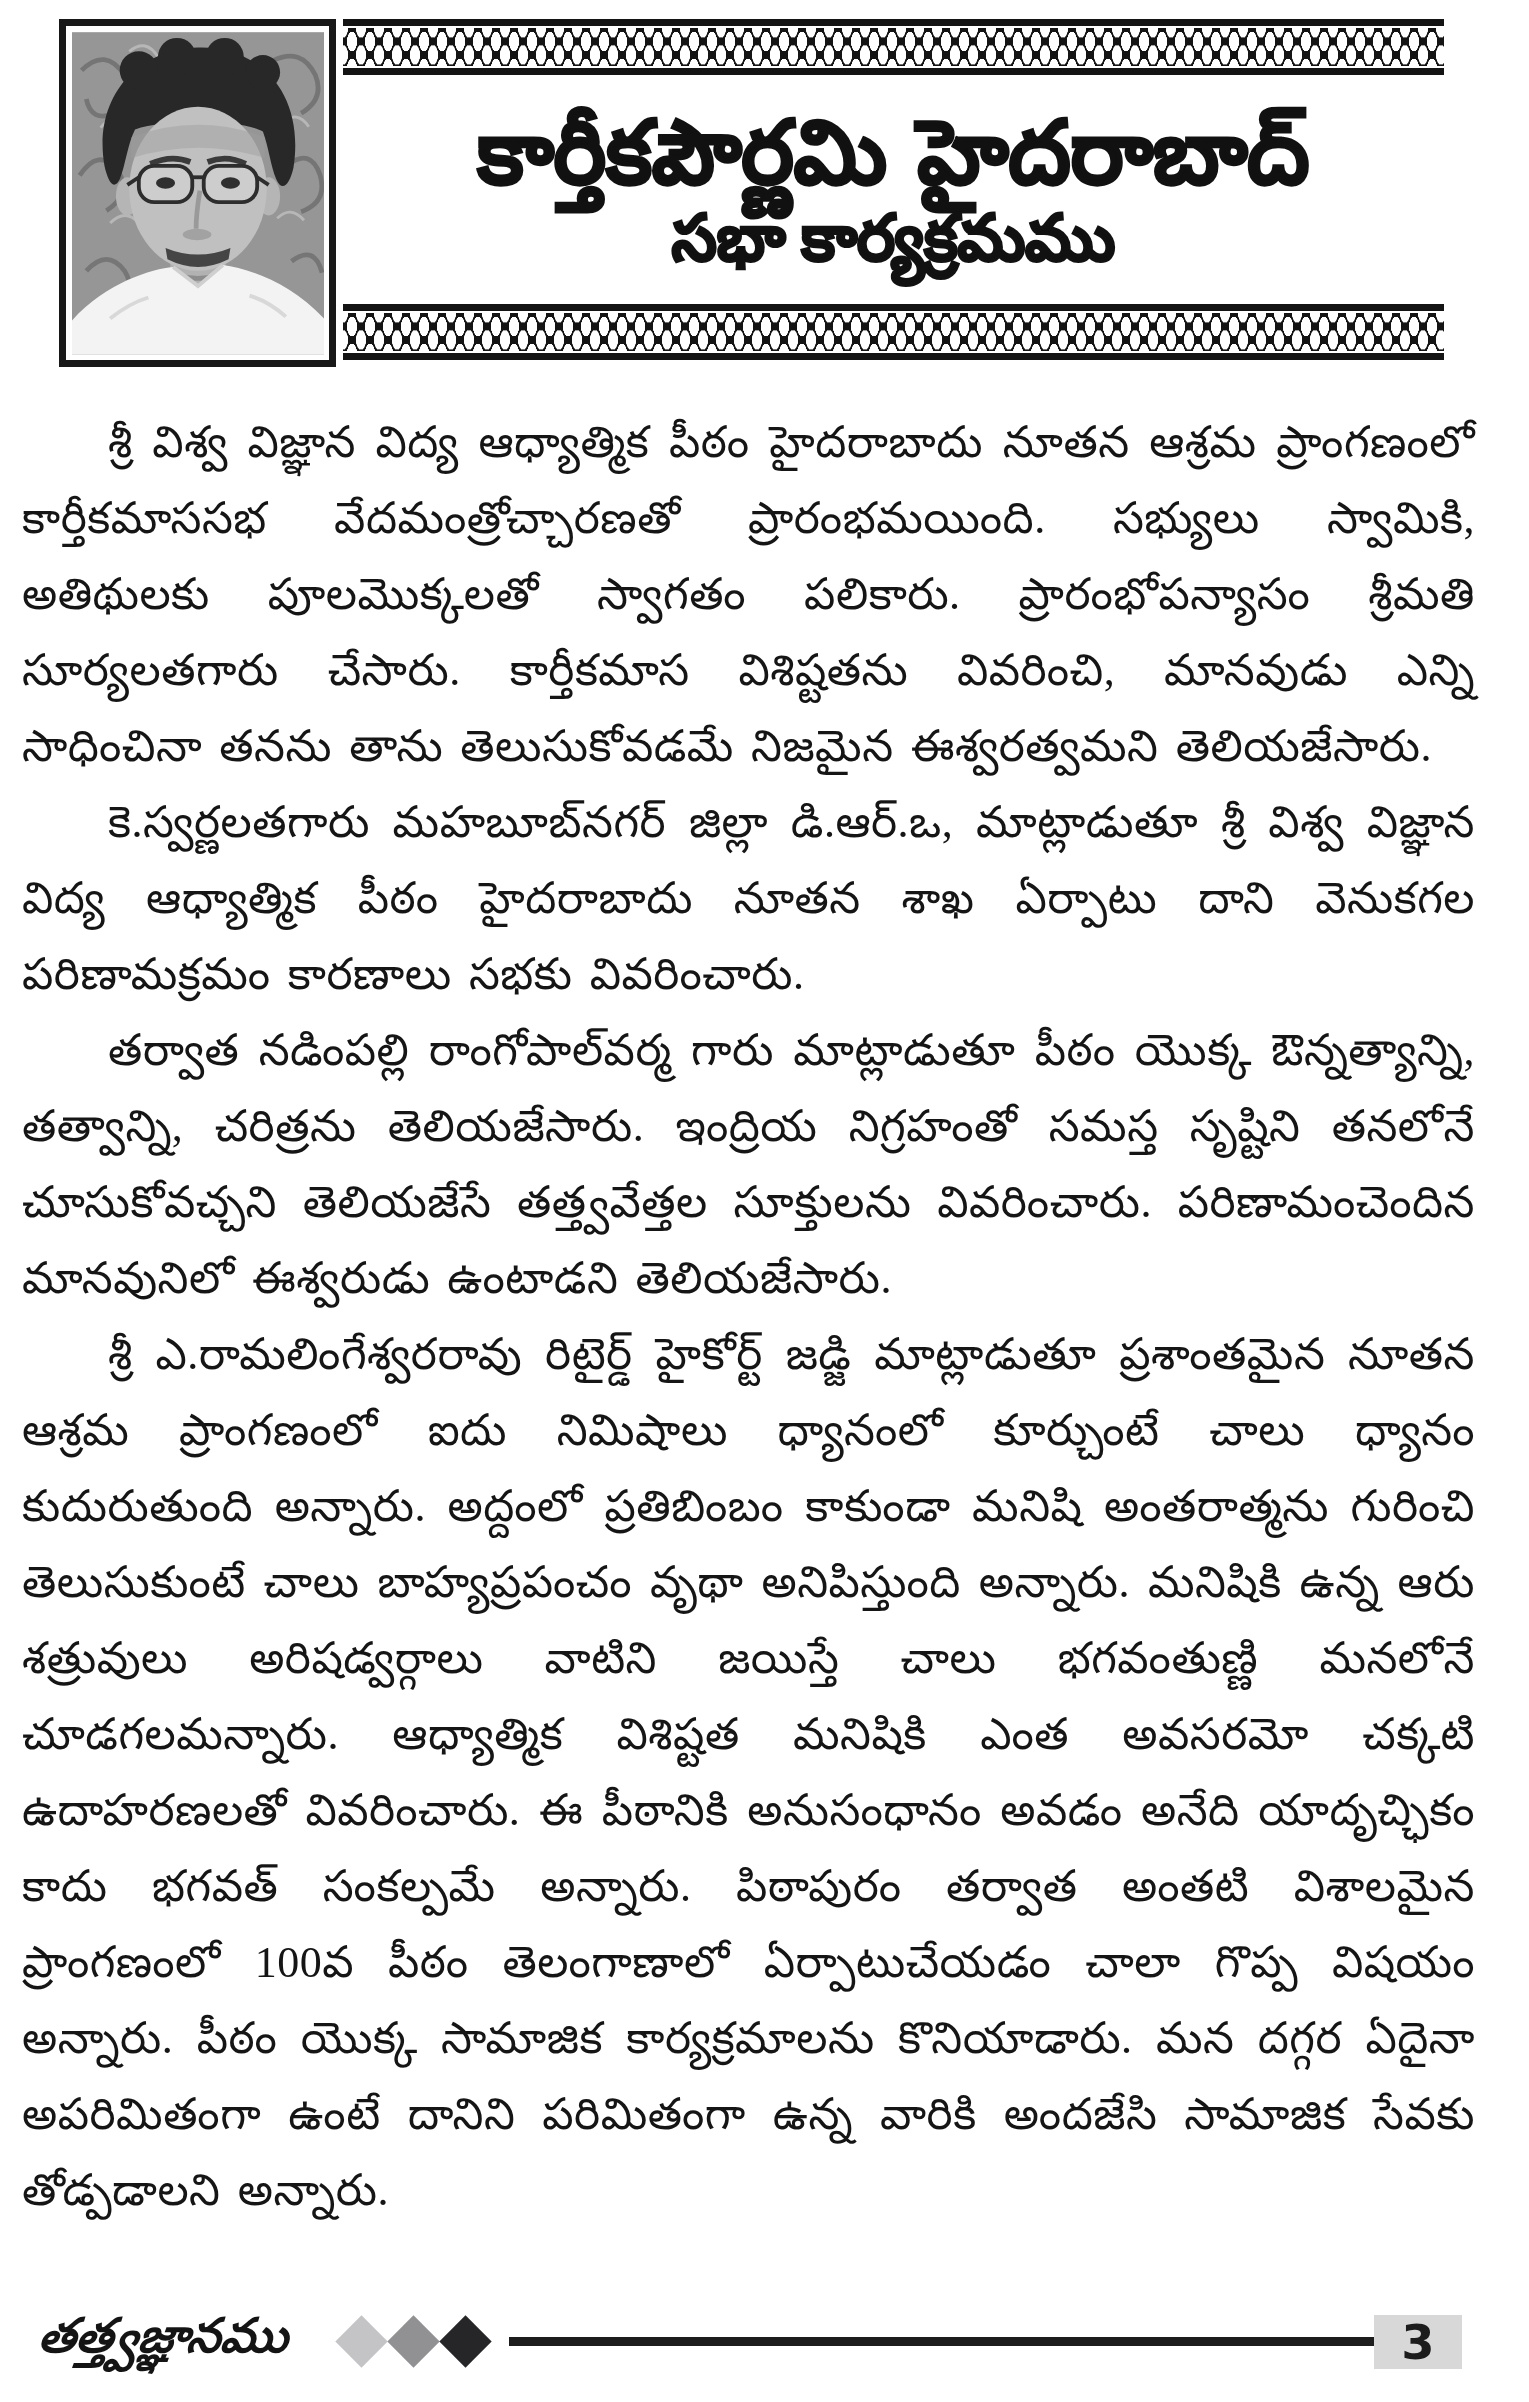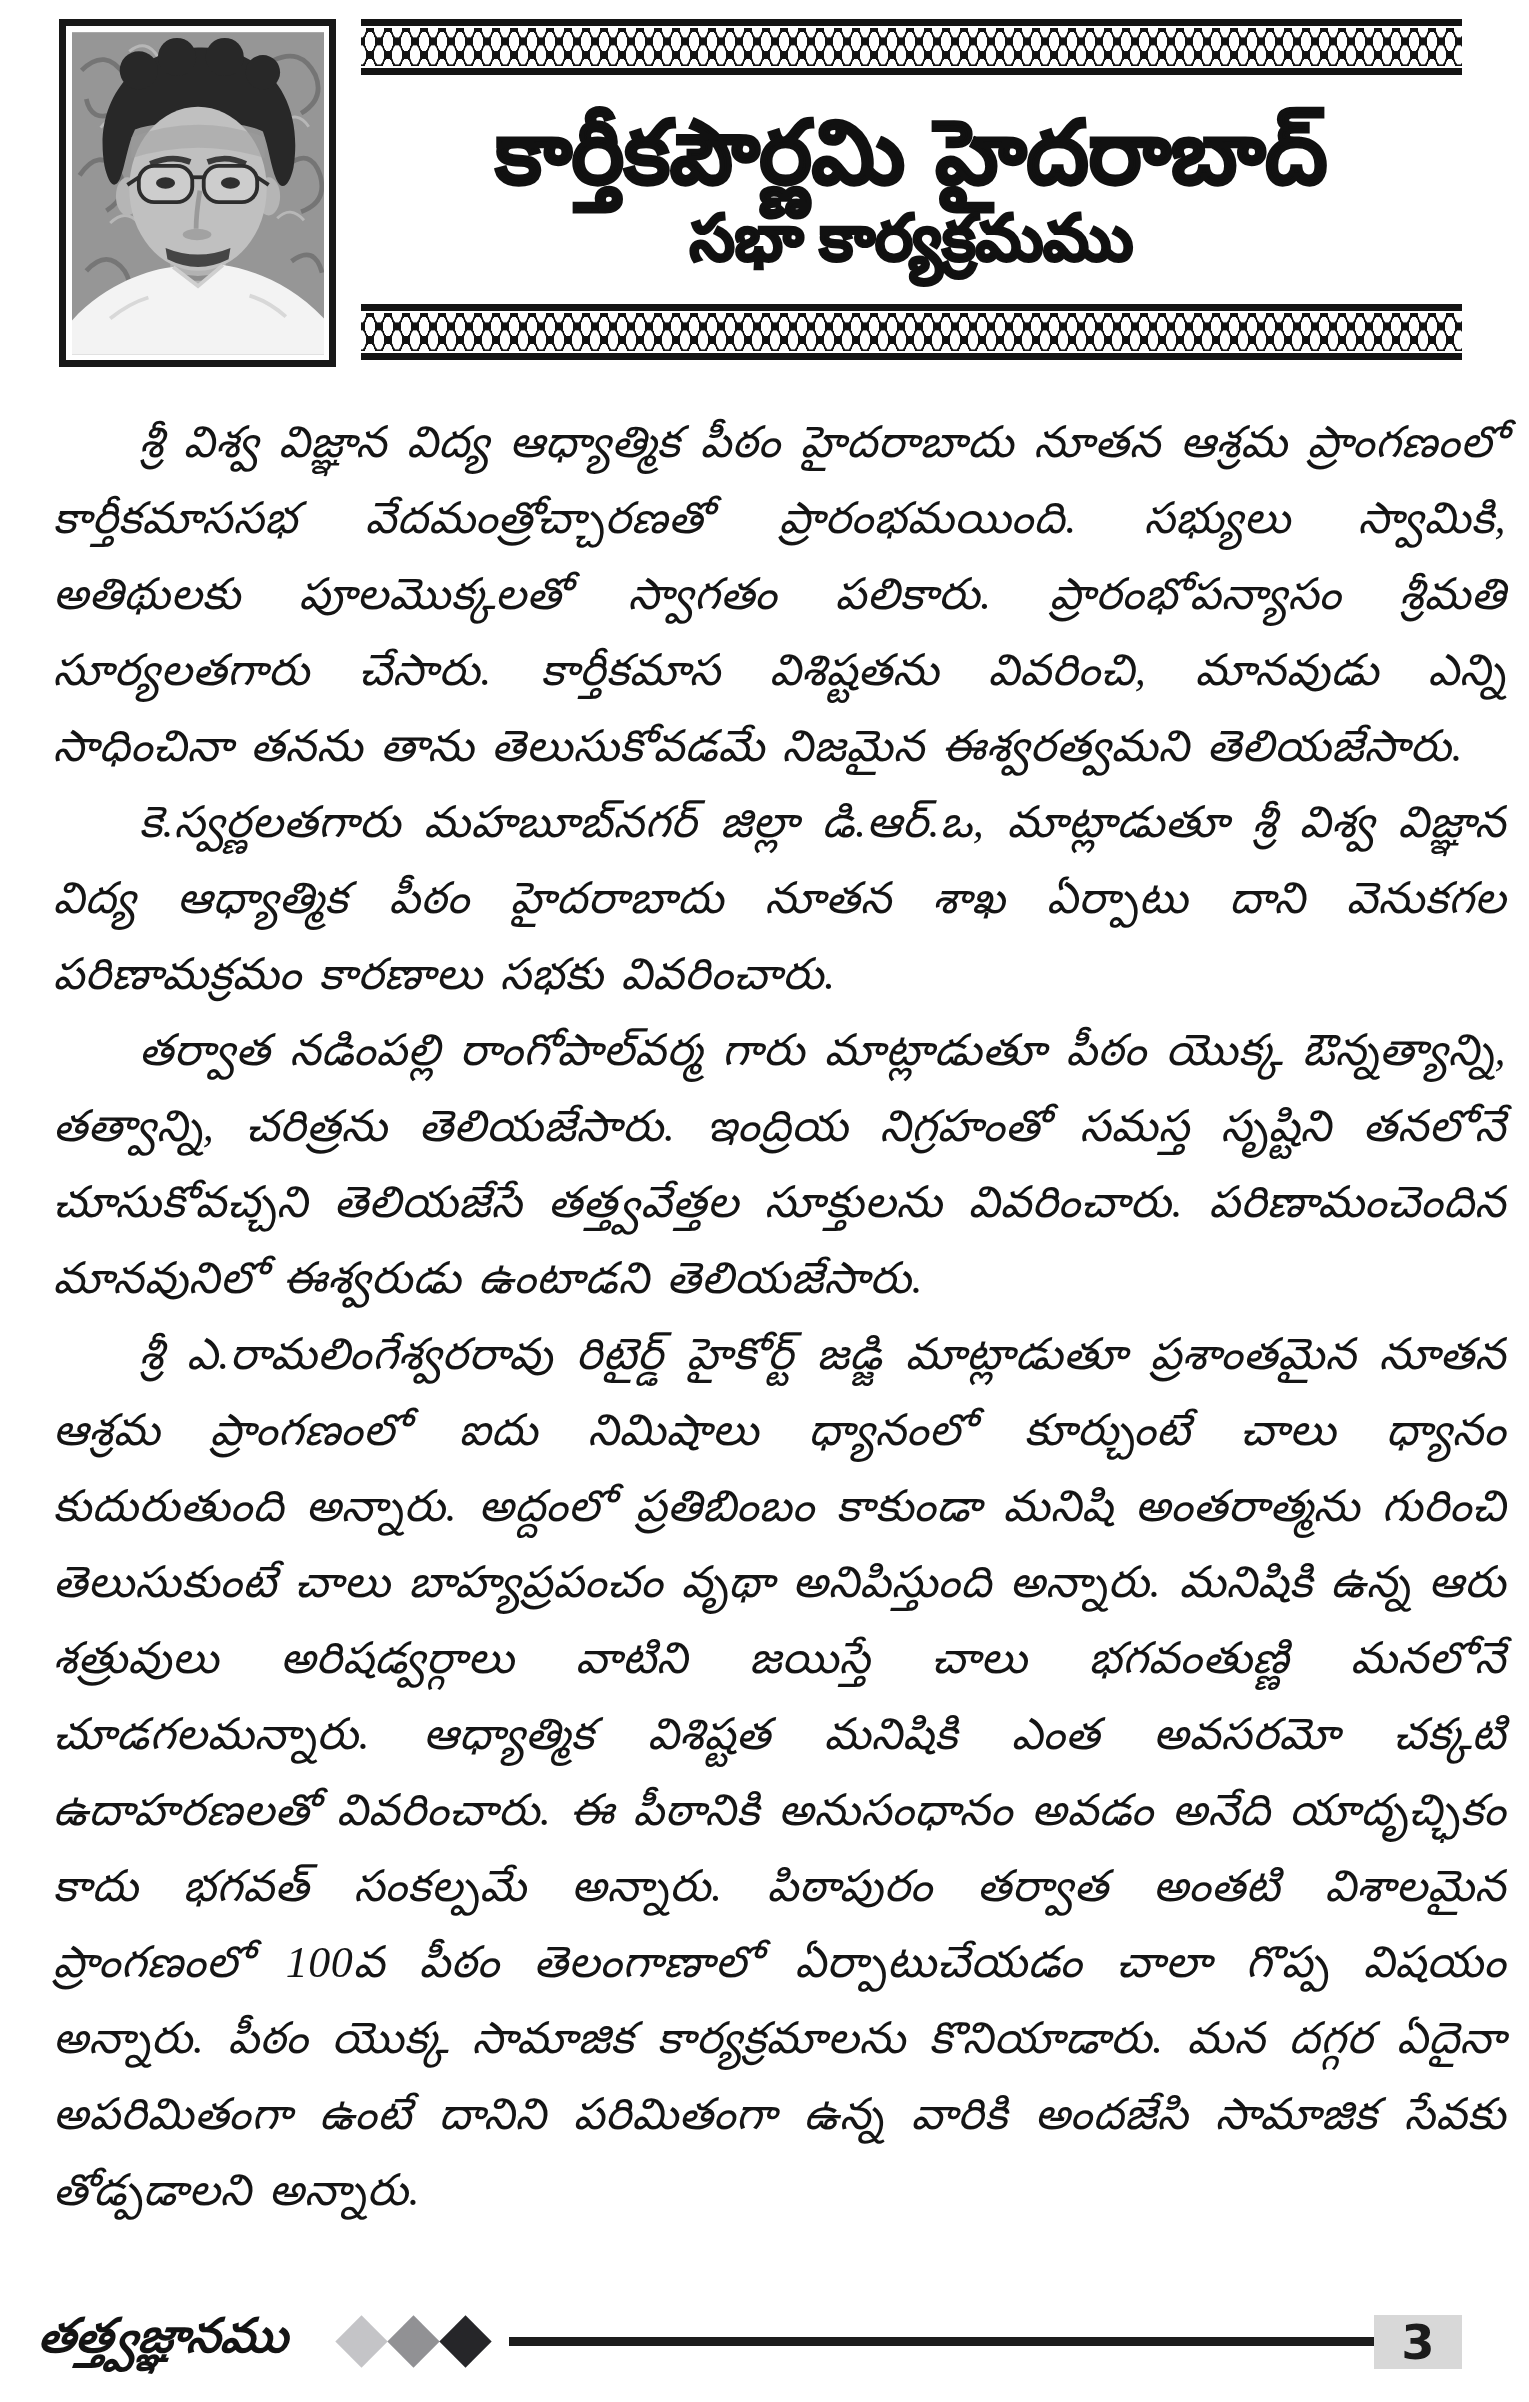--- a/index.html
+++ b/index.html
@@ -17,21 +17,21 @@
   .photo-frame{
     position:absolute;left:59px;top:19px;
     width:252px;height:323px;
     border:7.6px solid #181818;
     padding:5.7px;background:#ffffff;
     margin:0;
   }
   .photo-frame svg{display:block;width:252px;height:323px;}
 
   .title-block{
-    position:absolute;left:361px;top:19px;width:1101px;
+    position:absolute;left:343px;top:19px;width:1101px;
   }
   .band{
     height:38px;
     border-top:7.6px solid #141414;
     border-bottom:7.6px solid #141414;
     padding:1.9px 0;
     background:#ffffff;
   }
   .honeycomb{
     height:100%;
@@ -54,21 +54,21 @@
     color:#111111;
     -webkit-text-stroke:2.4px #111111;
     line-height:1.05;
     white-space:nowrap;
   }
   .title-line1{font-size:88px;}
   .title-line2{font-size:64px;font-family:Liberation Serif, serif;}
 
   
   .article-body{
-    position:absolute;left:53px;top:405px;width:1453px;font-style:italic;
+    position:absolute;left:22px;top:405px;width:1453px;
   }
   .article-body p{
     margin:0;
     font-size:44px;
     line-height:76px;
     text-align:justify;
     text-indent:86px;
     color:#151515;
     letter-spacing:0.5px;
     word-spacing:5.7px;

